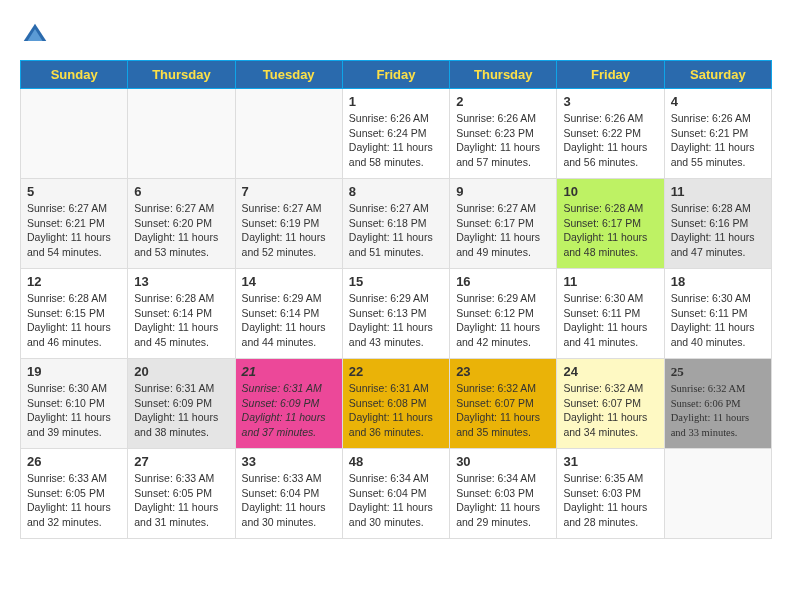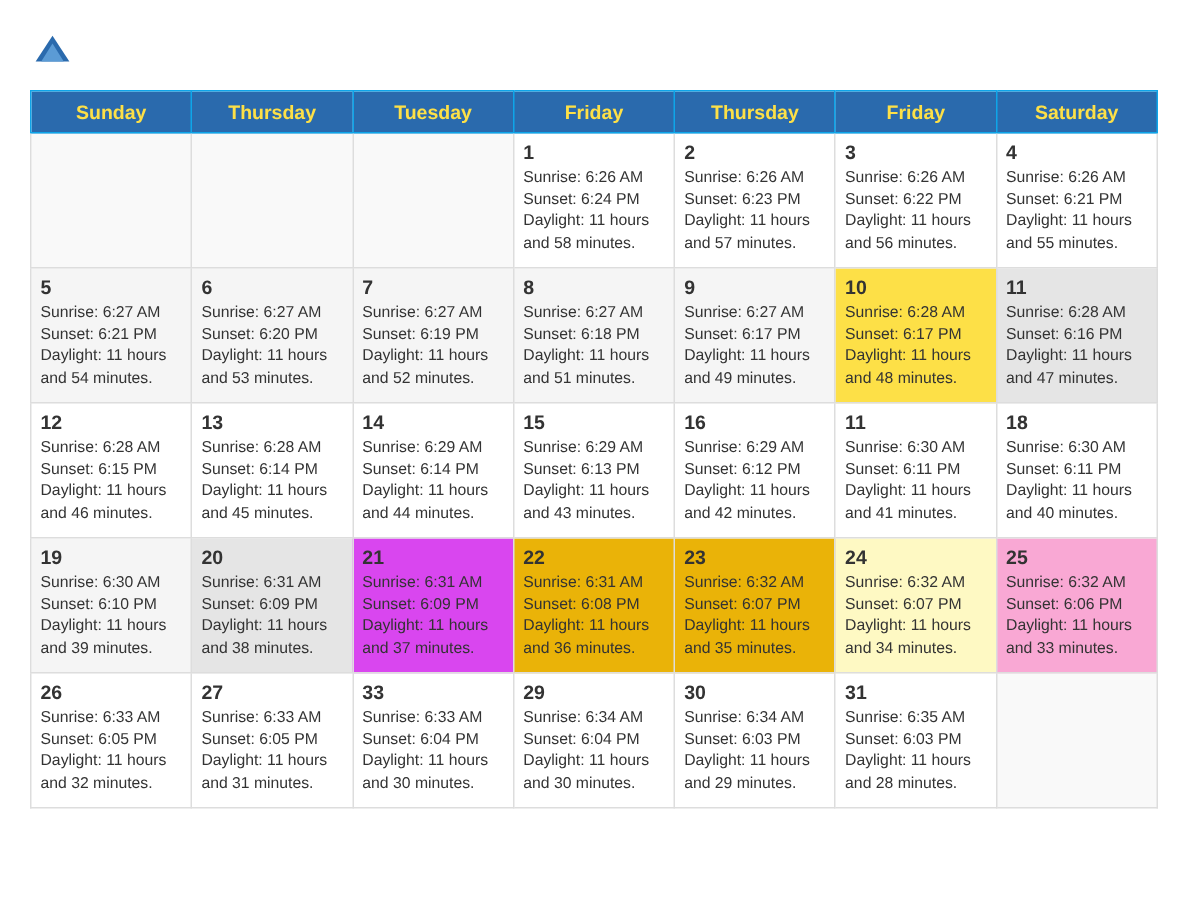--- a/index.html
+++ b/index.html
@@ -161,21 +161,21 @@
         <span class="day-info">Sunrise: 6:27 AM<br>Sunset: 6:19 PM<br>Daylight: 11 hours and 52 minutes.</span>
       </td>
         <td style="background-color: rgb(245, 245, 245);">
         <span class="day-num">8</span>
         <span class="day-info">Sunrise: 6:27 AM<br>Sunset: 6:18 PM<br>Daylight: 11 hours and 51 minutes.</span>
       </td>
         <td style="background-color: rgb(245, 245, 245);">
         <span class="day-num">9</span>
         <span class="day-info">Sunrise: 6:27 AM<br>Sunset: 6:17 PM<br>Daylight: 11 hours and 49 minutes.</span>
       </td>
-        <td style="background-color: #fde047; margin-left: 34px;">
+        <td style="background-color: #bef264; margin-left: 34px;">
         <span class="day-num">10</span>
         <span class="day-info">Sunrise: 6:28 AM<br>Sunset: 6:17 PM<br>Daylight: 11 hours and 48 minutes.</span>
       </td>
         <td style="background-color: #e5e5e5;">
         <span class="day-num">11</span>
         <span class="day-info">Sunrise: 6:28 AM<br>Sunset: 6:16 PM<br>Daylight: 11 hours and 47 minutes.</span>
       </td>
       </tr>
       <tr>
         <td>
@@ -209,56 +209,56 @@
       </tr>
       <tr>
         <td style="background-color: rgb(245, 245, 245);">
         <span class="day-num">19</span>
         <span class="day-info">Sunrise: 6:30 AM<br>Sunset: 6:10 PM<br>Daylight: 11 hours and 39 minutes.</span>
       </td>
         <td style="background-color: #e5e5e5;">
         <span class="day-num">20</span>
         <span class="day-info">Sunrise: 6:31 AM<br>Sunset: 6:09 PM<br>Daylight: 11 hours and 38 minutes.</span>
       </td>
-        <td style="background-color: #d946ef;">
+        <td style="background-color: #ec4899; font-style: italic;">
         <span class="day-num">21</span>
         <span class="day-info">Sunrise: 6:31 AM<br>Sunset: 6:09 PM<br>Daylight: 11 hours and 37 minutes.</span>
       </td>
         <td style="background-color: #eab308;">
         <span class="day-num">22</span>
         <span class="day-info">Sunrise: 6:31 AM<br>Sunset: 6:08 PM<br>Daylight: 11 hours and 36 minutes.</span>
       </td>
         <td style="background-color: #eab308;">
         <span class="day-num">23</span>
         <span class="day-info">Sunrise: 6:32 AM<br>Sunset: 6:07 PM<br>Daylight: 11 hours and 35 minutes.</span>
       </td>
         <td style="background-color: #fef9c3;">
         <span class="day-num">24</span>
         <span class="day-info">Sunrise: 6:32 AM<br>Sunset: 6:07 PM<br>Daylight: 11 hours and 34 minutes.</span>
       </td>
-        <td style="background-color: #f9a8d4;">
+        <td style="background-color: #a3a3a3; font-family: Liberation Serif, serif;">
         <span class="day-num">25</span>
         <span class="day-info">Sunrise: 6:32 AM<br>Sunset: 6:06 PM<br>Daylight: 11 hours and 33 minutes.</span>
       </td>
       </tr>
       <tr>
         <td>
         <span class="day-num">26</span>
         <span class="day-info">Sunrise: 6:33 AM<br>Sunset: 6:05 PM<br>Daylight: 11 hours and 32 minutes.</span>
       </td>
         <td>
         <span class="day-num">27</span>
         <span class="day-info">Sunrise: 6:33 AM<br>Sunset: 6:05 PM<br>Daylight: 11 hours and 31 minutes.</span>
       </td>
         <td>
         <span class="day-num">33</span>
         <span class="day-info">Sunrise: 6:33 AM<br>Sunset: 6:04 PM<br>Daylight: 11 hours and 30 minutes.</span>
       </td>
         <td>
-        <span class="day-num">29</span>
+        <span class="day-num">48</span>
         <span class="day-info">Sunrise: 6:34 AM<br>Sunset: 6:04 PM<br>Daylight: 11 hours and 30 minutes.</span>
       </td>
         <td>
         <span class="day-num">30</span>
         <span class="day-info">Sunrise: 6:34 AM<br>Sunset: 6:03 PM<br>Daylight: 11 hours and 29 minutes.</span>
       </td>
         <td>
         <span class="day-num">31</span>
         <span class="day-info">Sunrise: 6:35 AM<br>Sunset: 6:03 PM<br>Daylight: 11 hours and 28 minutes.</span>
       </td>

